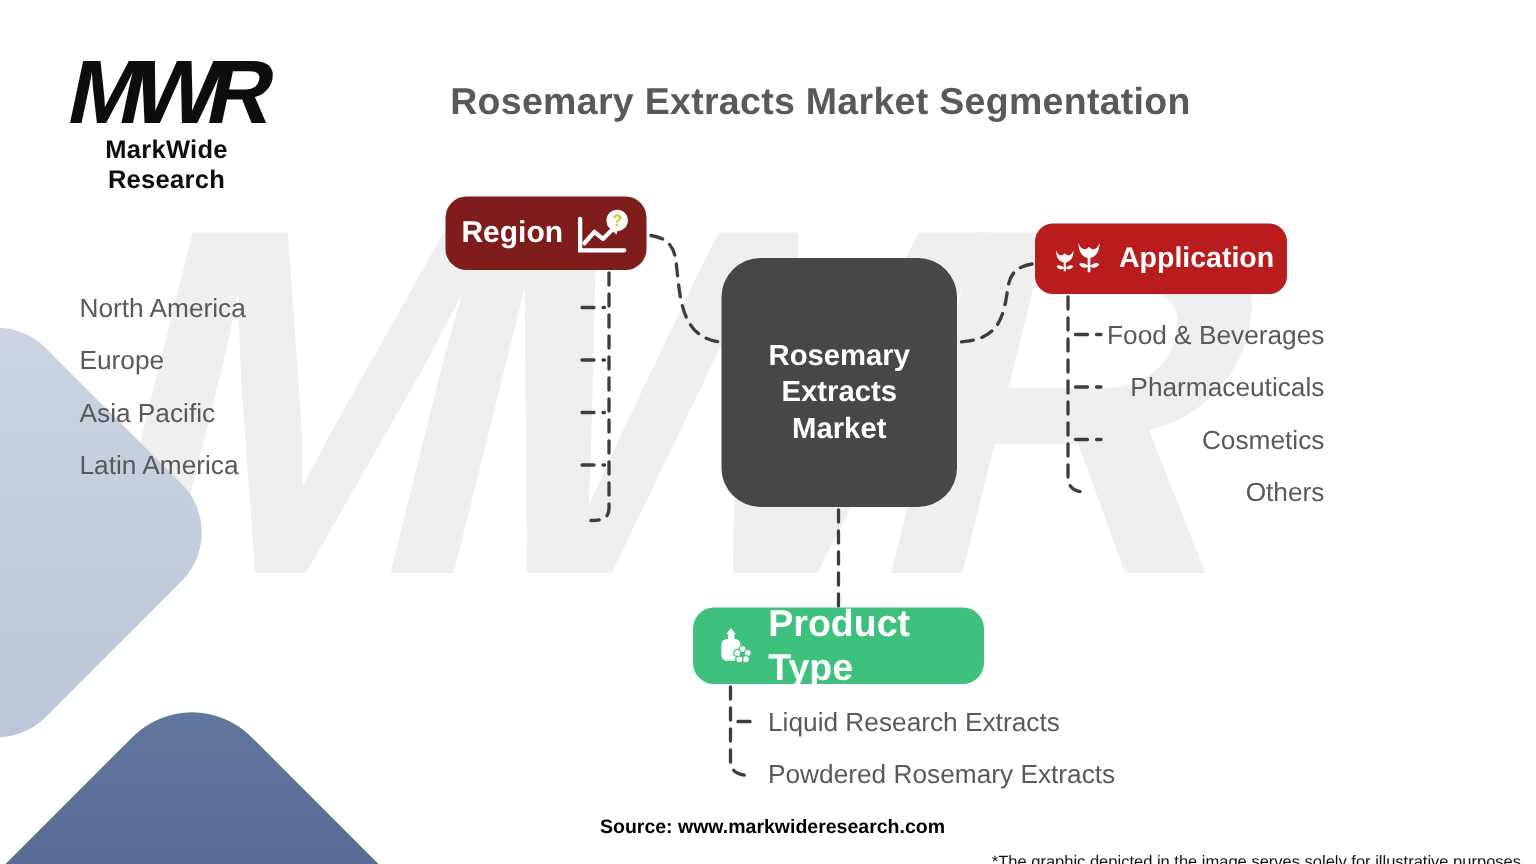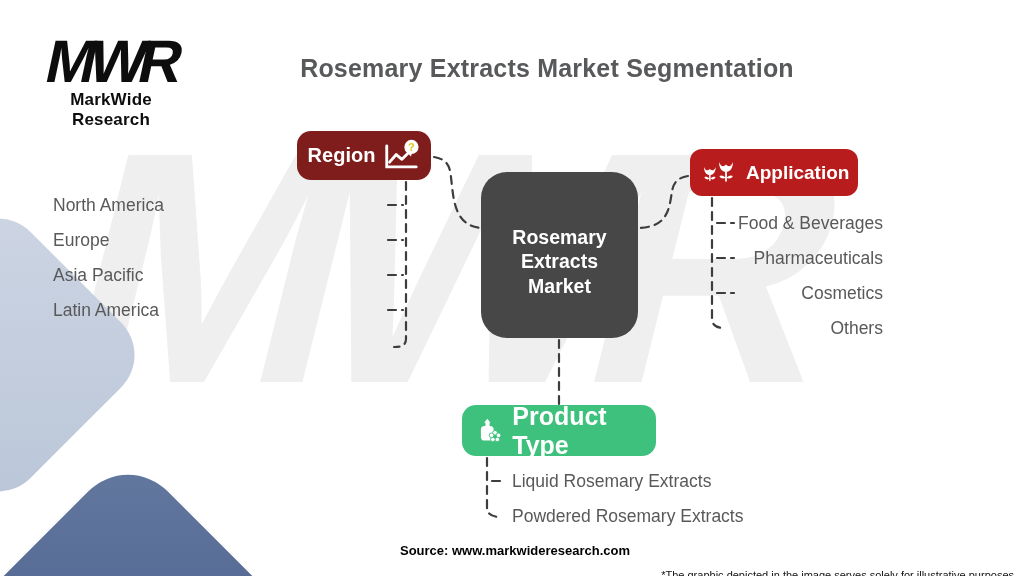--- a/index.html
+++ b/index.html
@@ -160,20 +160,20 @@
             <circle cx="-2.4" cy="3.3" r="2.6"></circle>
           <circle cx="-3.8" cy="-1.2" r="2.6"></circle>
         </g>
         <circle cx="0" cy="0" r="1.7" style="fill: rgb(62, 193, 125);"></circle>
       </g>
     </svg>
     <span>Product Type</span>
   </div>
 
   <div class="list product-list">
-    <div class="row">Liquid Rosemary Extracts</div>
+    <div class="row">Liquid Research Extracts</div>
     <div class="row">Powdered Rosemary Extracts</div>
   </div>
 
   <div class="source">Source: www.markwideresearch.com</div>
   <div class="disclaimer">*The graphic depicted in the image serves solely for illustrative purposes</div>
 
 </div>
 
 </body></html>

